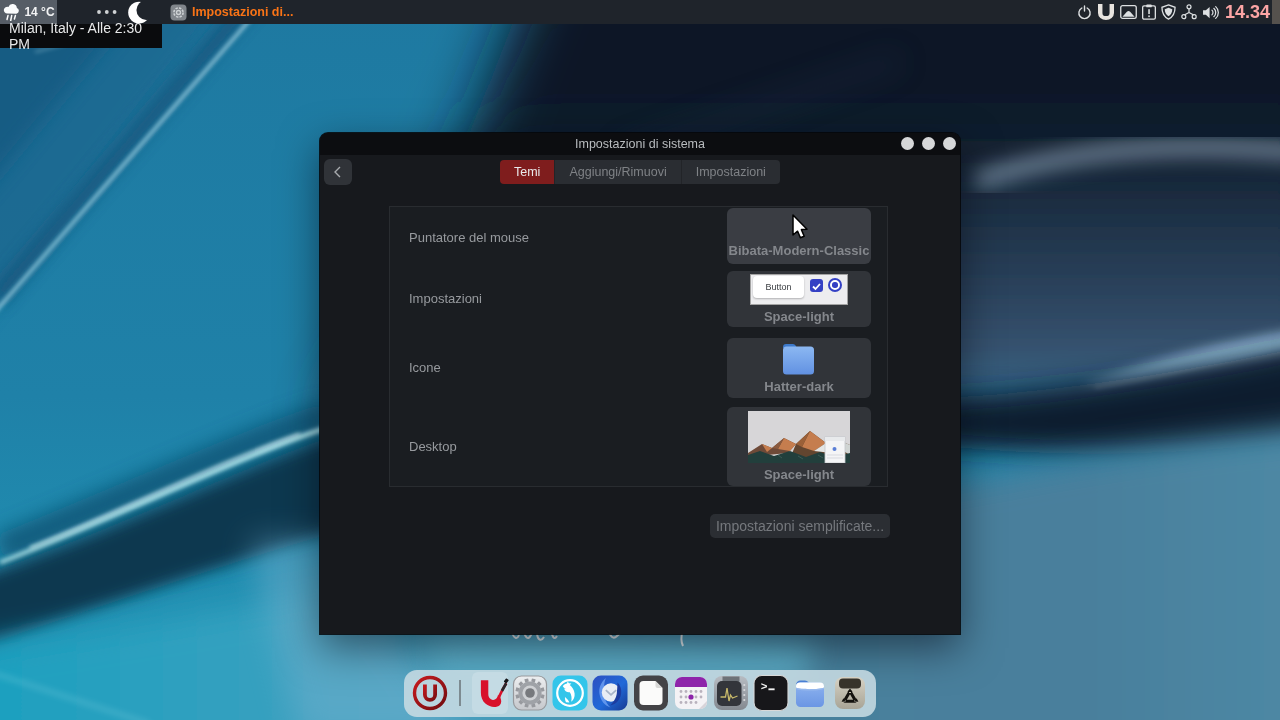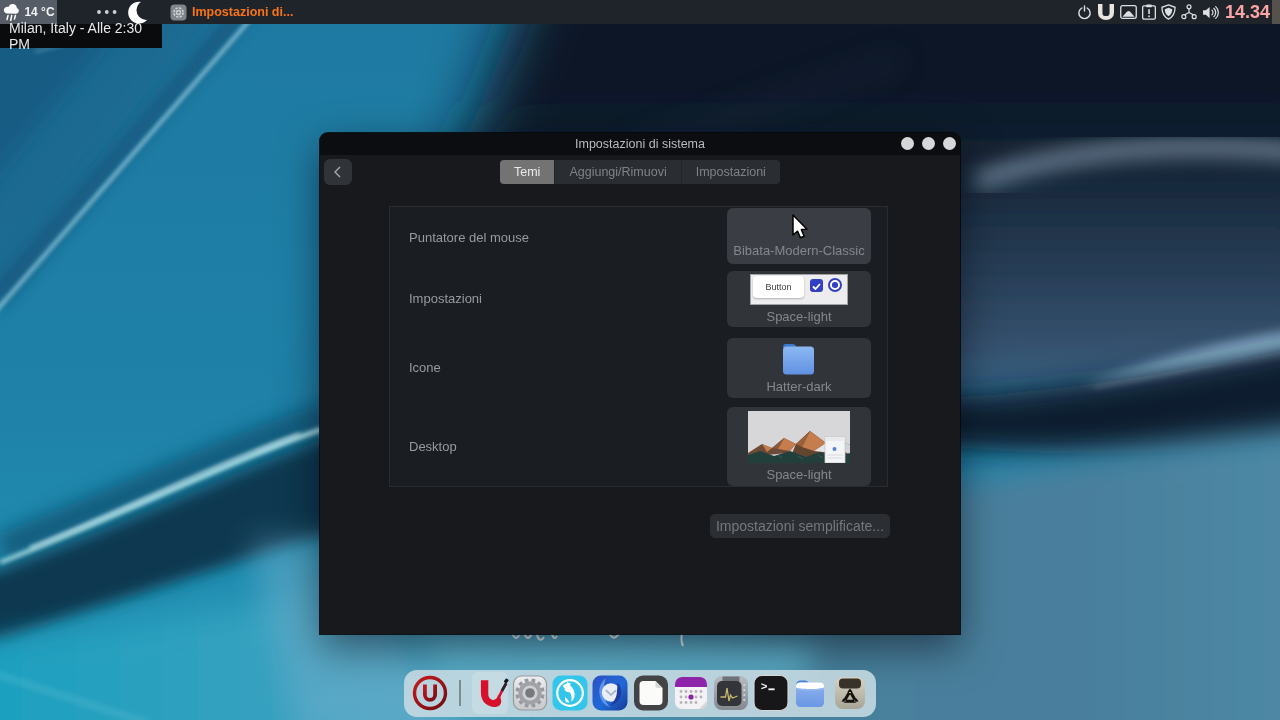--- a/index.html
+++ b/index.html
@@ -16,25 +16,25 @@
   #edgebtn { position:absolute; right:0; top:0; width:8px; height:24px; background:#55514d; }
   
   #tooltip { position:absolute; left:0; top:24px; width:162px; height:24px; background:#0a0b0d; color:#e8e9ea; font-size:14px; display:flex; align-items:center; padding-left:9px; }
   
   #win { position:absolute; left:320px; top:133px; width:640px; height:501px; background:#17191d; border-radius:8px 8px 0 0; box-shadow:0 0 0 1px rgba(5,6,8,0.85), 0 14px 40px rgba(0,0,10,0.5); }
   #titlebar { position:absolute; left:0; top:0; width:640px; height:22px; background:#0c0d10; border-radius:8px 8px 0 0; display:flex; align-items:center; justify-content:center; color:#b9bcbf; font-size:12.5px; }
   .wc { position:absolute; top:137px; width:13px; height:13px; border-radius:50%; background:#d6d7d8; }
   #backbtn { position:absolute; left:324px; top:159px; width:28px; height:26px; background:#303338; border-radius:6px; display:flex; align-items:center; justify-content:center; }
   #tabs { position:absolute; left:500px; top:160px; height:24px; display:flex; border-radius:4px; overflow:hidden; }
   .tab { height:24px; display:flex; align-items:center; justify-content:center; font-size:12.5px; padding:0 14px; background:#2a2d32; color:#7f8286; border-right:1px solid #222428;}
-  .tab.active { background:#737373; color:#e9eaeb; }
+  .tab.active { background:#7f1d1d; color:#e9eaeb; }
   #panel { position:absolute; left:389px; top:206px; width:499px; height:281px; border:1px solid #292c30; background:#1a1d21; }
   .rowlabel { position:absolute; color:#979a9e; font-size:13px; }
   .card { position:absolute; left:727px; width:144px; background:#313439; border-radius:6px; }
-  .cardlabel { position:absolute; width:144px; text-align:center; color:#84878c; font-size:13px; }
+  .cardlabel { position:absolute; width:144px; text-align:center; color:#84878c; font-size:13px;font-weight:bold; }
   #simplebtn { position:absolute; left:710px; top:514px; width:180px; height:24px; background:#2b2e33; border-radius:5px; color:#75787d; font-size:14px; display:flex; align-items:center; justify-content:center; }
   
   #dock { position:absolute; left:404px; top:670px; width:472px; height:47px; background:rgba(199,219,227,0.88); border-radius:13px; }
   .di { position:absolute; top:675px; width:36px; height:36px; }
   #dsep { position:absolute; left:459px; top:680px; width:2px; height:26px; background:#7d8b91; }
   #launchbg { position:absolute; left:472px; top:672px; width:36px; height:42px; background:rgba(255,255,255,0.18); border-radius:6px; }
 </style></head>
 <body>
 <div id="stage">
   <svg id="wall" width="1280" height="720" viewBox="0 0 1280 720">

